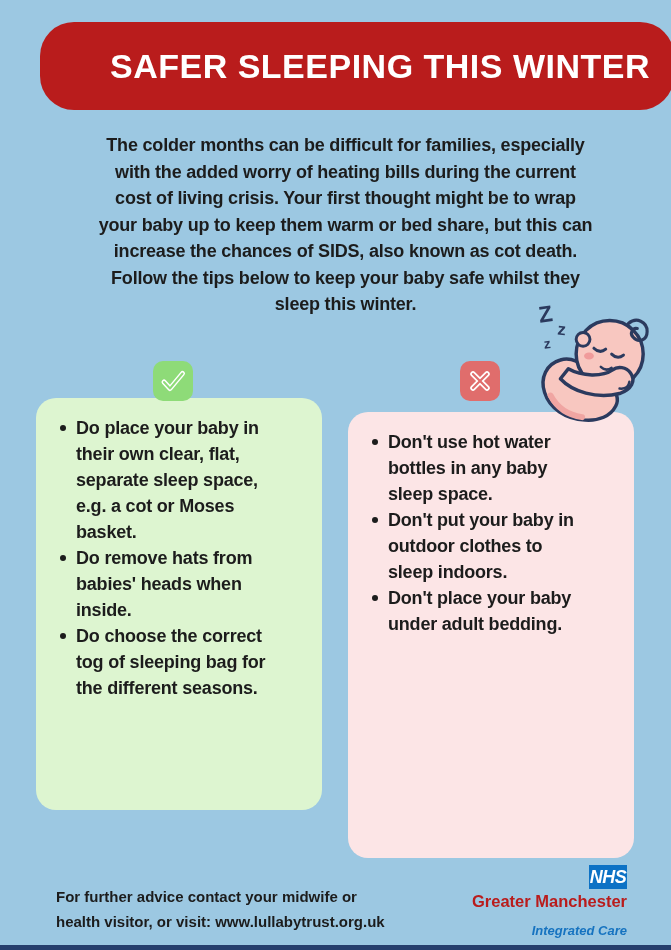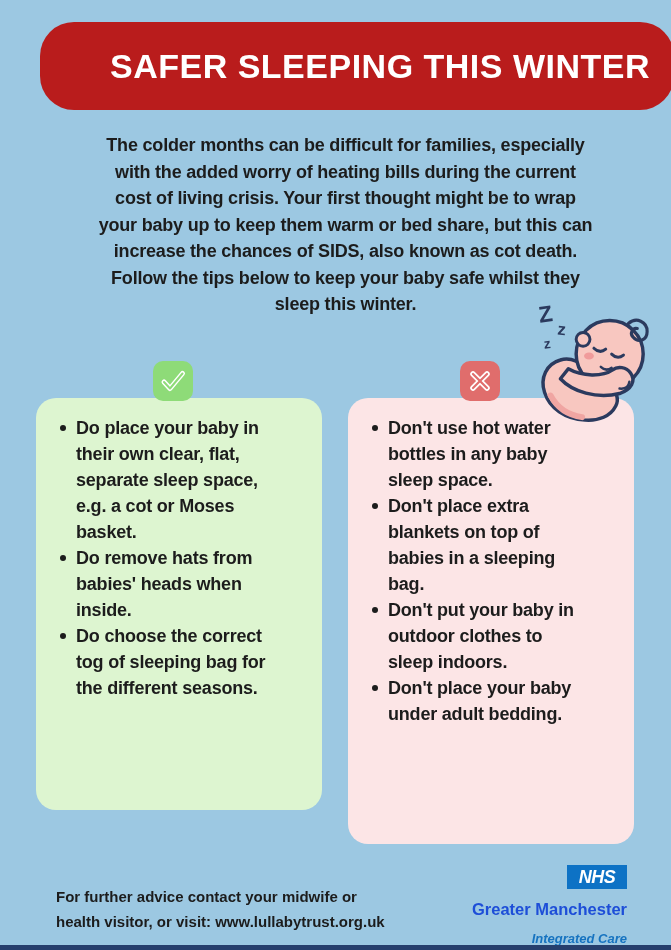--- a/index.html
+++ b/index.html
@@ -27,21 +27,21 @@
   
   .badge{position:absolute;width:40px;height:40px;border-radius:10px;z-index:3;}
   .badge svg{display:block;width:40px;height:40px;}
   .badge.do{left:153px;top:361px;background:#8edb78;}
   .badge.dont{left:460px;top:361px;background:#e06d6c;}
   
   .panel{
     position:absolute;border-radius:20px;box-sizing:border-box;z-index:2;
   }
   .panel.do{left:36px;top:398px;width:286px;height:412px;background:#ddf5d0;}
-  .panel.dont{left:348px;top:398px;width:286px;height:446px;background:#fce5e6;}
+  .panel.dont{left:348px;top:412px;width:286px;height:446px;background:#fce5e6;}
   .panel ul{
     margin:0;padding:17px 12px 0 22px;list-style:none;
   }
   .panel li{
     position:relative;padding-left:18px;color:#1c1c1c;
     font-size:18px;font-weight:700;line-height:26px;
     white-space:pre-line;letter-spacing:-.2px;
   }
   .panel li::before{
     content:"";position:absolute;left:2px;top:10px;width:6px;height:6px;
@@ -52,25 +52,25 @@
   
   .footer-text{
     position:absolute;left:40px;top:868px;margin:16px;color:#1c1c1c;
     font-size:15px;font-weight:700;line-height:25px;white-space:pre-line;
   }
   .nhs-block{
     position:absolute;right:44px;top:865px;display:flex;flex-direction:column;
     align-items:flex-end;
   }
   .nhs-box{
-    width:60px;height:24px;background:#0d72c5;color:#ffffff;
+    width:38px;height:24px;background:#0d72c5;color:#ffffff;
     display:flex;align-items:center;justify-content:center;
     font-size:18px;font-weight:700;font-style:italic;letter-spacing:-.5px;
   }
-  .nhs-org{color:#1d4ed8;font-size:16.5px;font-weight:700;margin-top:11px;}
+  .nhs-org{color:#b91c1c;font-size:16.5px;font-weight:700;margin-top:3px;}
   .nhs-sub{color:#1673c0;font-size:13px;font-weight:700;margin-top:12px;font-style:italic;}
   
   .bottom-bar{position:absolute;left:0;bottom:0;width:671px;height:5px;background:#263f6d;}
 </style>
 </head>
 <body>
 
 <div class="poster">
 
   <div class="banner">
@@ -142,24 +142,20 @@
 tog of sleeping bag for
 the different seasons.</li>
       </ul>
   </div>
 
   <div class="panel dont">
     <ul>
         <li>Don't use hot water
 bottles in any baby
 sleep space.</li>
-        <li>Don't place extra
-blankets on top of
-babies in a sleeping
-bag.</li>
         <li>Don't put your baby in
 outdoor clothes to
 sleep indoors.</li>
         <li>Don't place your baby
 under adult bedding.</li>
       </ul>
   </div>
 
   <p class="footer-text">For further advice contact your midwife or
 health visitor, or visit: www.lullabytrust.org.uk</p>

